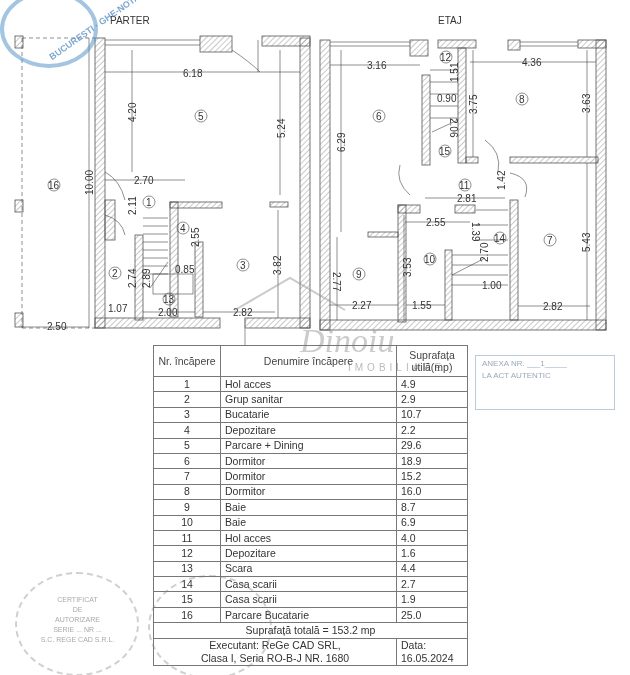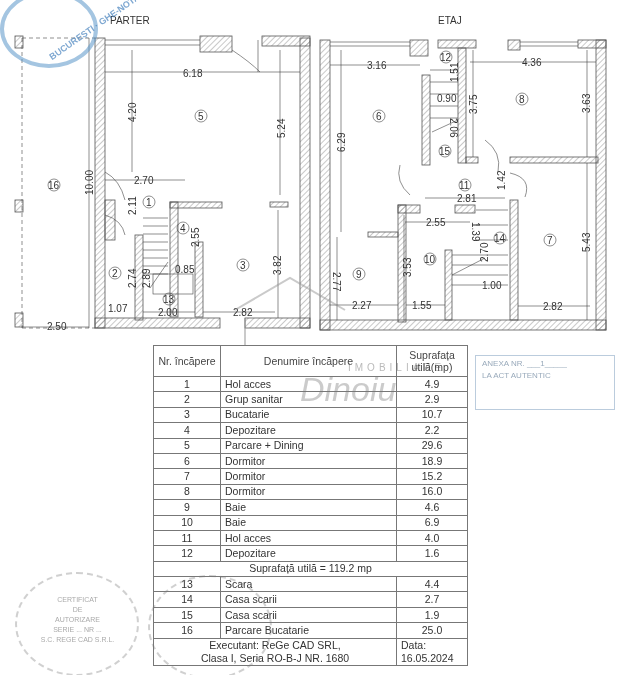--- a/index.html
+++ b/index.html
@@ -7,26 +7,26 @@
   .plan{position:absolute;left:0;top:0;}
   .hatch{fill:url(#hatch);stroke:#555;stroke-width:0.8;}
   .dim{font-size:10px;fill:#333;font-family:"Liberation Sans",sans-serif;}
   .lbl{font-size:10px;fill:#333;font-family:"Liberation Sans",sans-serif;}
   .line{stroke:#444;stroke-width:0.6;fill:none;}
   table.rooms{position:absolute;left:153px;top:345px;width:315px;border-collapse:collapse;font-size:10.5px;color:#333;}
   table.rooms td,table.rooms th{border:1px solid #777;padding:0 4px;height:14.4px;line-height:13px;font-weight:normal;}
   table.rooms th{height:30px;line-height:12px;text-align:center;color:#444;margin-left:8px;}
   td.c-nr{text-align:center;width:58px;}
   td.c-name{padding-left:28px;}
-  td.c-area{text-align:center;padding-right:52px;width:62px;}
+  td.c-area{text-align:left;padding-right:52px;width:62px;}
   td.sum{text-align:center;}
   td.exec{text-align:center;line-height:13px;padding:4px 2px;font-size:10.5px;}
   td.date{vertical-align:top;padding:6px 8px;line-height:20px;}
   .watermark{position:absolute;left:348px;top:362px;font-size:10px;letter-spacing:4px;color:#bbb;}
-  .wm-script{position:absolute;left:300px;top:322px;font-family:Liberation Sans, sans-serif;font-style:italic;font-size:34px;color:rgba(140,140,140,0.45);margin-top:48px;}
+  .wm-script{position:absolute;left:300px;top:322px;font-family:Liberation Serif, serif;font-style:italic;font-size:34px;color:rgba(140,140,140,0.45);}
   .stamp{position:absolute;border-radius:50%;border:2px dashed rgba(120,120,120,0.35);}
   .stamp-txt{position:absolute;font-size:7px;color:rgba(110,110,110,0.6);text-align:center;line-height:10px;}
   .annex{position:absolute;left:475px;top:355px;width:138px;height:53px;border:1px solid #bcd;color:#9ab;font-size:8px;}
   .annex div{padding:3px 6px 0 6px;}
   .notar{position:absolute;left:0;top:-10px;width:90px;height:70px;border-radius:50%;border:4px solid rgba(90,150,200,0.55);}
   .notar-txt{position:absolute;left:40px;top:20px;transform:rotate(-35deg);font-size:9px;font-weight:bold;color:rgba(70,130,190,0.7);}
 </style>
 </head>
 <body>
 
@@ -277,59 +277,59 @@
         <td class="c-area">15.2</td>
       </tr>
     <tr>
         <td class="c-nr">8</td>
         <td class="c-name">Dormitor</td>
         <td class="c-area">16.0</td>
       </tr>
     <tr>
         <td class="c-nr">9</td>
         <td class="c-name">Baie</td>
-        <td class="c-area">4.6</td>
+        <td class="c-area">8.7</td>
       </tr>
     <tr>
         <td class="c-nr">10</td>
         <td class="c-name">Baie</td>
         <td class="c-area">6.9</td>
       </tr>
     <tr>
         <td class="c-nr">11</td>
         <td class="c-name">Hol acces</td>
         <td class="c-area">4.0</td>
       </tr>
     <tr>
         <td class="c-nr">12</td>
         <td class="c-name">Depozitare</td>
         <td class="c-area">1.6</td>
       </tr>
     <tr>
-        <td class="sum" colspan="3">Suprafață utilă = 119.2 mp</td>
-      </tr>
-    <tr>
         <td class="c-nr">13</td>
         <td class="c-name">Scara</td>
         <td class="c-area">4.4</td>
       </tr>
     <tr>
         <td class="c-nr">14</td>
         <td class="c-name">Casa scarii</td>
         <td class="c-area">2.7</td>
       </tr>
     <tr>
         <td class="c-nr">15</td>
         <td class="c-name">Casa scarii</td>
         <td class="c-area">1.9</td>
       </tr>
     <tr>
         <td class="c-nr">16</td>
         <td class="c-name">Parcare Bucatarie</td>
         <td class="c-area">25.0</td>
+      </tr>
+    <tr>
+        <td class="sum" colspan="3">Suprafață totală = 153.2 mp</td>
       </tr>
     <tr>
       <td class="exec" colspan="2">
         <div>Executant: ReGe CAD SRL,</div>
         <div>Clasa I, Seria RO-B-J NR. 1680</div>
 
       </td>
       <td class="date">
         <div>Data:</div>
         <div>16.05.2024</div>

